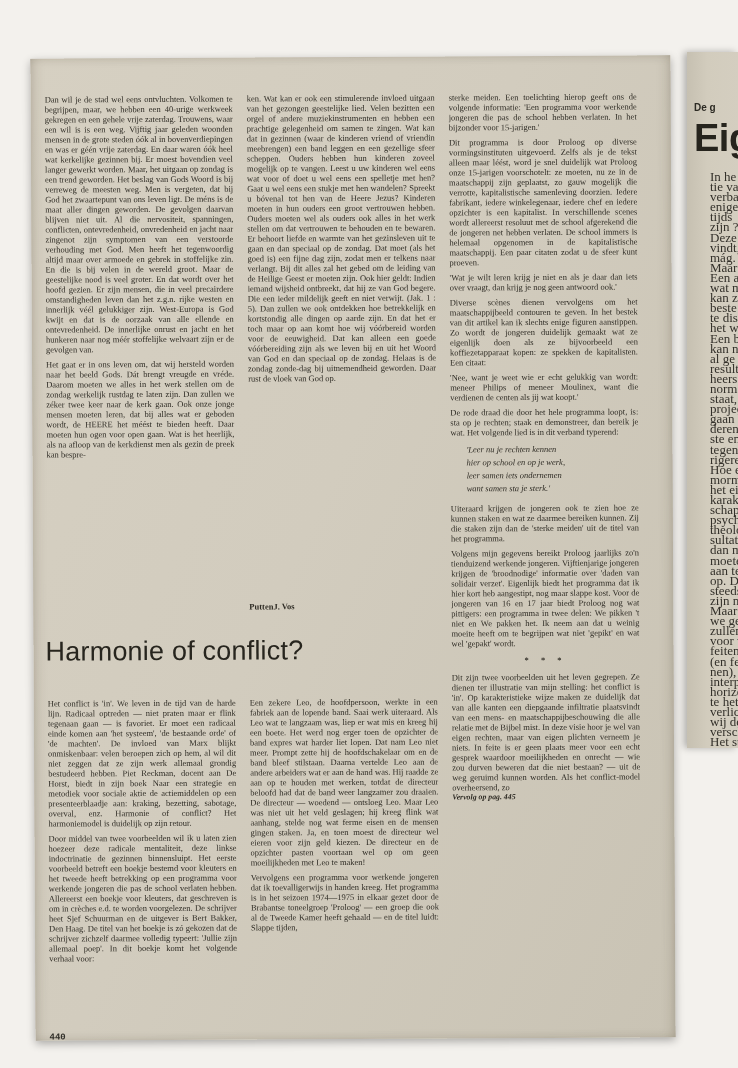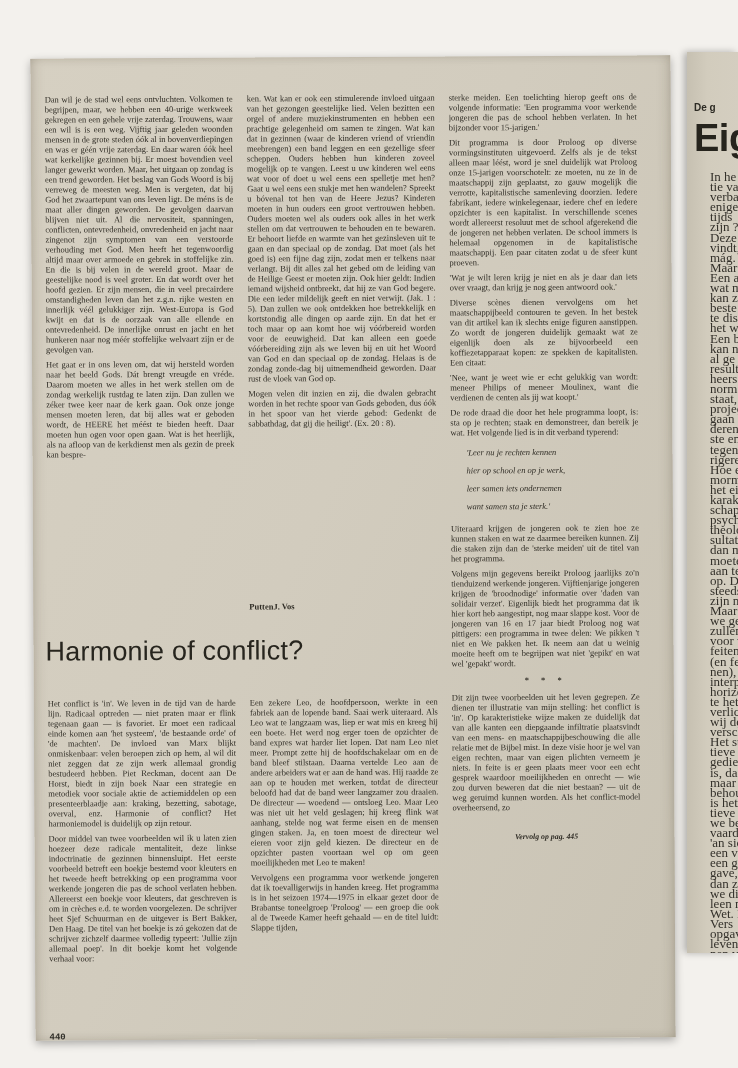--- a/index.html
+++ b/index.html
@@ -33,37 +33,37 @@
     display:flex;
     font-size:8.5px;font-weight:bold;
   }
   .heading{
     position:absolute;left:12px;top:578px;width:400px;margin:0;
     font-family:"Liberation Sans", sans-serif;
     font-size:27px;font-weight:400;letter-spacing:.2px;color:#27251e;
   }
   .poem{
     font-style:italic;white-space:pre-line;
-    margin:6px 0 8px 16px;line-height:18px;
+    margin:6px 0 8px 16px;line-height:13px;
   }
   .separator{
     text-align:center;letter-spacing:5px;margin:7px 0;font-weight:bold;
   }
   .continuation{
-    text-align:center;font-weight:bold;font-style:italic;
-    font-size:7.8px;margin-top:20px;
+    text-align:left;font-weight:bold;font-style:italic;
+    font-size:7.8px;margin-top:0;
   }
   .pagenum{
     position:absolute;left:14px;top:974px;
     font-family:Liberation Mono, monospace;
     font-size:9px;font-weight:bold;color:#32302a;
   }
   
   .page-next{
-    position:absolute;left:687px;top:52px;width:51px;height:901px;
+    position:absolute;left:687px;top:52px;width:51px;height:696px;
     background:linear-gradient(90deg,#c6c0b1 0%,#d2ccbd 40%,#d4cec0 100%);
     box-shadow:-3px 0 7px rgba(0,0,0,.28);
     overflow:hidden;
   }
   .next-kicker{
     margin:50px 0 4px 7px;
     font-family:"Liberation Sans", sans-serif;
     font-size:10px;font-weight:bold;color:#2d2b24;
   }
   .next-heading{
@@ -79,21 +79,20 @@
 
 <div class="page-main">
 
   <div class="col col1a">
       <p>Dan wil je de stad wel eens ontvluchten. Volkomen te begrijpen, maar, we hebben een 40-urige werkweek gekregen en een gehele vrije zaterdag. Trouwens, waar een wil is is een weg. Vijftig jaar geleden woonden mensen in de grote steden óók al in bovenverdiepingen en was er géén vrije zaterdag. En daar waren óók heel wat kerkelijke gezinnen bij. Er moest bovendien veel langer gewerkt worden. Maar, het uitgaan op zondag is een trend geworden. Het beslag van Gods Woord is bij verreweg de meesten weg. Men is vergeten, dat bij God het zwaartepunt van ons leven ligt. De méns is de maat aller dingen geworden. De gevolgen daarvan blijven niet uit. Al die nervositeit, spanningen, conflicten, ontevredenheid, onvredenheid en jacht naar zingenot zijn symptomen van een verstoorde verhouding met God. Men heeft het tegenwoordig altijd maar over armoede en gebrek in stoffelijke zin. En die is bij velen in de wereld groot. Maar de geestelijke nood is veel groter. En dat wordt over het hoofd gezien. Er zijn mensen, die in veel precairdere omstandigheden leven dan het z.g.n. rijke westen en innerlijk véél gelukkiger zijn. West-Europa is God kwijt en dat is de oorzaak van alle ellende en ontevredenheid. De innerlijke onrust en jacht en het hunkeren naar nog méér stoffelijke welvaart zijn er de gevolgen van.</p>
       <p>Het gaat er in ons leven om, dat wij hersteld worden naar het beeld Gods. Dát brengt vreugde en vréde. Daarom moeten we alles in het werk stellen om de zondag werkelijk rustdag te laten zijn. Dan zullen we zéker twee keer naar de kerk gaan. Ook onze jonge mensen moeten leren, dat bij alles wat er geboden wordt, de HEERE het méést te bieden heeft. Daar moeten hun ogen voor open gaan. Wat is het heerlijk, als na afloop van de kerkdienst men als gezin de preek kan bespre-</p>
     </div>
 
   <div class="col col2a">
       <p>ken. Wat kan er ook een stimulerende invloed uitgaan van het gezongen geestelijke lied. Velen bezitten een orgel of andere muziekinstrumenten en hebben een prachtige gelegenheid om samen te zingen. Wat kan dat in gezinnen (waar de kinderen vriend of vriendin meebrengen) een band leggen en een gezellige sfeer scheppen. Ouders hebben hun kinderen zoveel mogelijk op te vangen. Leest u uw kinderen wel eens wat voor of doet u wel eens een spelletje met hen? Gaat u wel eens een stukje met hen wandelen? Spreekt u bóvenal tot hen van de Heere Jezus? Kinderen moeten in hun ouders een groot vertrouwen hebben. Ouders moeten wel als ouders ook alles in het werk stellen om dat vertrouwen te behouden en te bewaren. Er behoort liefde en warmte van het gezinsleven uit te gaan en dan speciaal op de zondag. Dat moet (als het goed is) een fijne dag zijn, zodat men er telkens naar verlangt. Bij dit alles zal het gebed om de leiding van de Heilige Geest er moeten zijn. Ook hier geldt: Indien iemand wijsheid ontbreekt, dat hij ze van God begere. Die een ieder mildelijk geeft en niet verwijt. (Jak. 1 : 5). Dan zullen we ook ontdekken hoe betrekkelijk en kortstondig alle dingen op aarde zijn. En dat het er toch maar op aan komt hoe wij vóórbereid worden voor de eeuwigheid. Dat kan alleen een goede vóórbereiding zijn als we leven bij en uit het Woord van God en dan speciaal op de zondag. Helaas is de zondag zonde-dag bij uitnemendheid geworden. Daar rust de vloek van God op.</p>
-      <p>Mogen velen dit inzien en zij, die dwalen gebracht worden in het rechte spoor van Gods geboden, dus óók in het spoor van het vierde gebod: Gedenkt de sabbathdag, dat gij die heiligt'. (Ex. 20 : 8).</p>
     </div>
 
   <div class="signature">
     <span>Putten</span>
     <span>J. Vos</span>
   </div>
 
   <h1 class="heading">Harmonie of conflict?</h1>
 
   <div class="col col1b">

